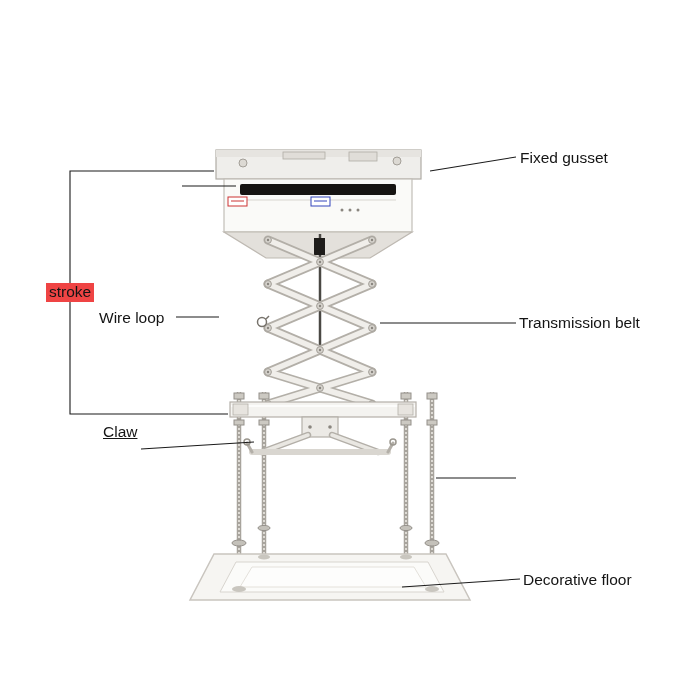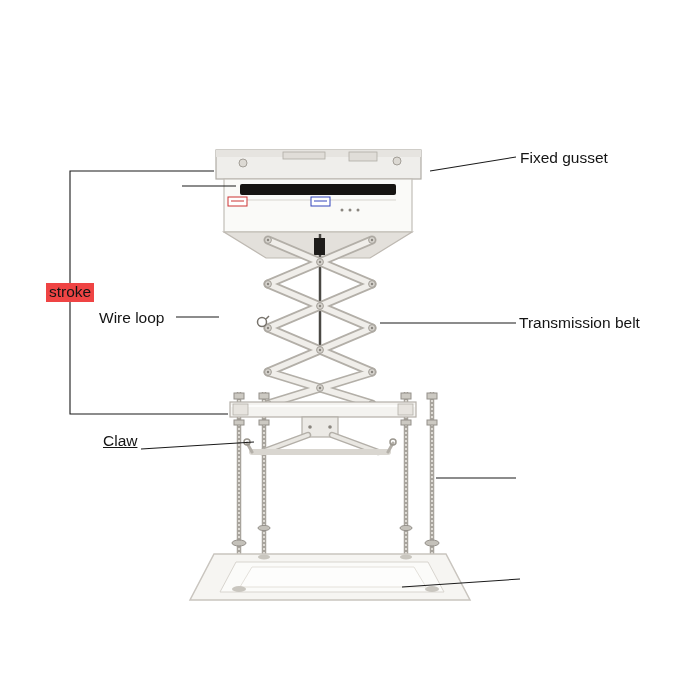--- a/index.html
+++ b/index.html
@@ -18,21 +18,21 @@
     color:#141414;
     white-space:nowrap;
     line-height:1.2;
   }
   .label.wrap{white-space:normal;}
   .label-fixed-gusset{left:520px;top:149px;}
   .label-upper-lower{left:86px;top:176px;width:96px;text-align:center;line-height:1.4;}
   .label-stroke{left:46px;top:283px;background:#ef4444;padding:0 3px;}
   .label-wire-loop{left:99px;top:309px;}
   .label-transmission-belt{left:519px;top:314px;}
-  .label-claw{left:103px;top:432px;text-decoration:underline;}
+  .label-claw{left:103px;top:423px;text-decoration:underline;}
   .label-connecting-screw{left:519px;top:469px;}
   .label-decorative-floor{left:523px;top:571px;}
 </style>
 </head>
 <body>
 
 <div class="stage">
 
   <svg class="illustration" width="700" height="700" viewBox="0 0 700 700">
 
@@ -204,14 +204,15 @@
       <path d="M436,478 L516,478"></path>
       <path d="M402,587 L520,579"></path>
     </g>
   </svg>
 
   <div class="label label-fixed-gusset">Fixed gusset</div>
   <div class="label label-stroke">stroke</div>
   <div class="label label-wire-loop">Wire loop</div>
   <div class="label label-transmission-belt">Transmission belt</div>
   <div class="label label-claw">Claw</div>
+  <div class="label label-decorative-floor">Decorative floor</div>
 
 </div>
 
 </body></html>

